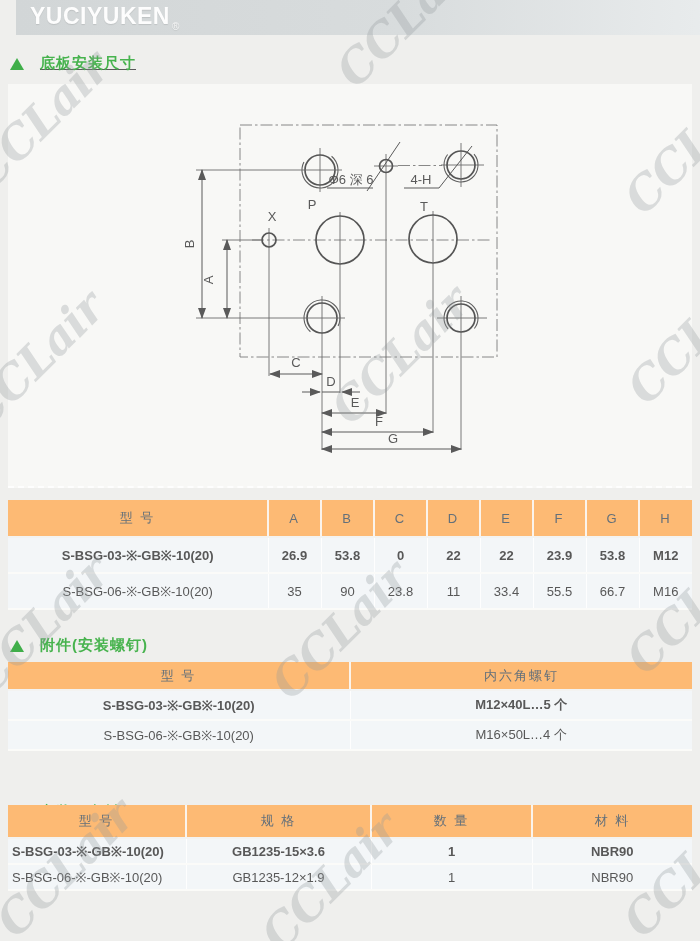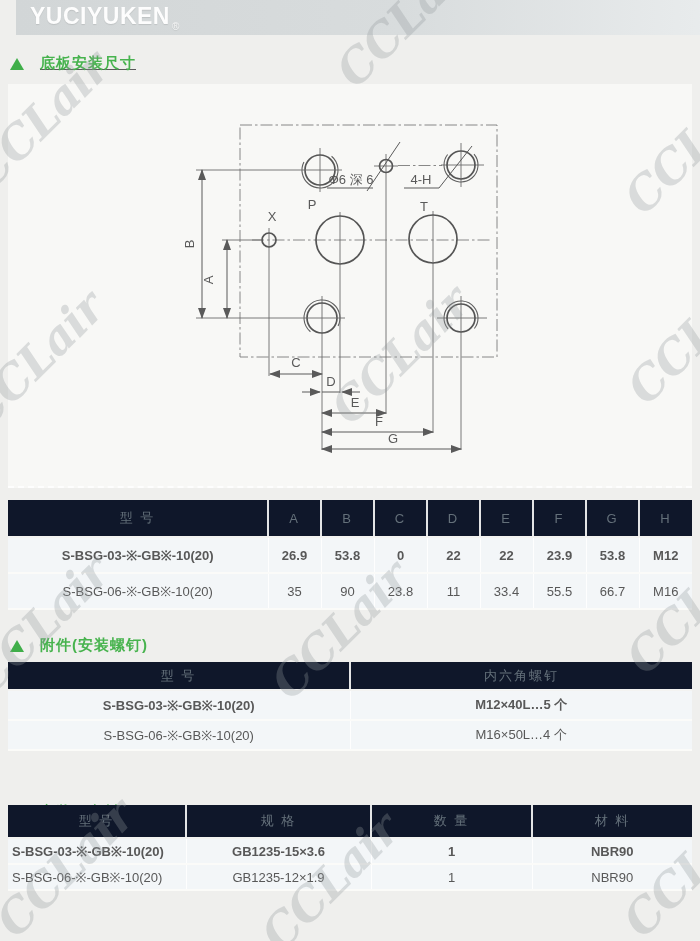--- a/index.html
+++ b/index.html
@@ -38,21 +38,21 @@
   svg text{ font-family:"Liberation Sans", sans-serif; font-size:13px; fill:#5a5a5a; }
   .cdd  { stroke:#7a7a7a; stroke-width:.9; stroke-dasharray:12 3 2.5 3; fill:none; }
   .thin { stroke:#6b6b6b; stroke-width:.9; fill:none; }
   .dim  { stroke:#5a5a5a; stroke-width:1; fill:none; }
   .hole { stroke:#555; stroke-width:1.7; fill:none; }
   .holeo{ stroke:#5f5f5f; stroke-width:1.1; fill:none; }
   .lead { stroke:#5a5a5a; stroke-width:1; fill:none; }
   
   table{ position:absolute; left:8px; width:684px; border-collapse:collapse; table-layout:fixed; font-size:13px; }
   th{
-    background:#0f172a; color:#64707a; font-weight:normal; letter-spacing:2px;
+    background:#fdba74; color:#64707a; font-weight:normal; letter-spacing:2px;
     border-right:2px solid rgba(251,251,249,.9); border-bottom:2px solid #f3f3f1;
   }
   th:last-child{ border-right:none; }
   td{
     background:#f3f6f8; color:#585858; text-align:center;
     border-right:1px solid rgba(255,255,255,.85); border-bottom:2px solid rgba(251,251,249,.95);
   }
   td:last-child{ border-right:none; }
   tbody tr:first-child td{ border-top:2px solid #ef4444;font-weight:bold; }
   .t-dims{ top:500px; }

